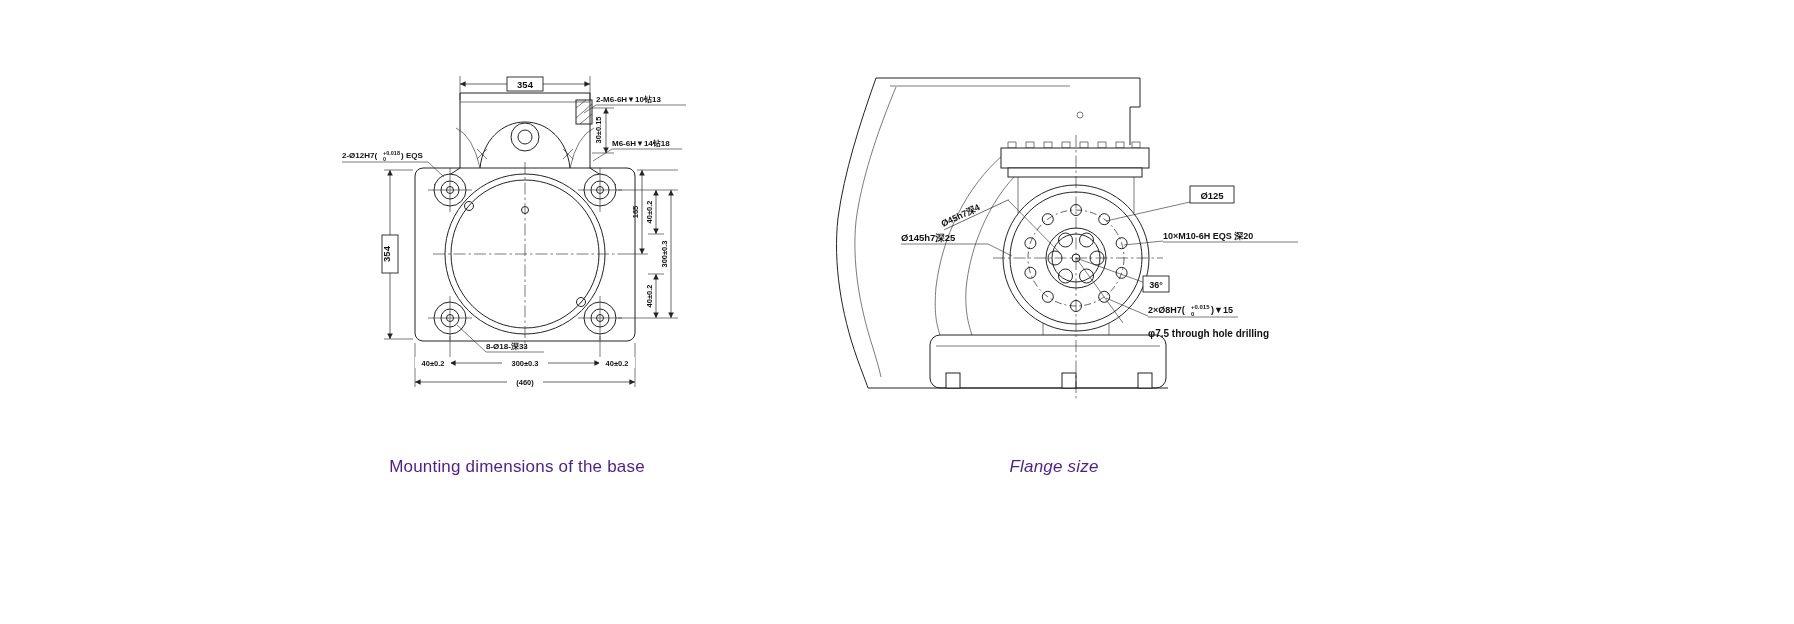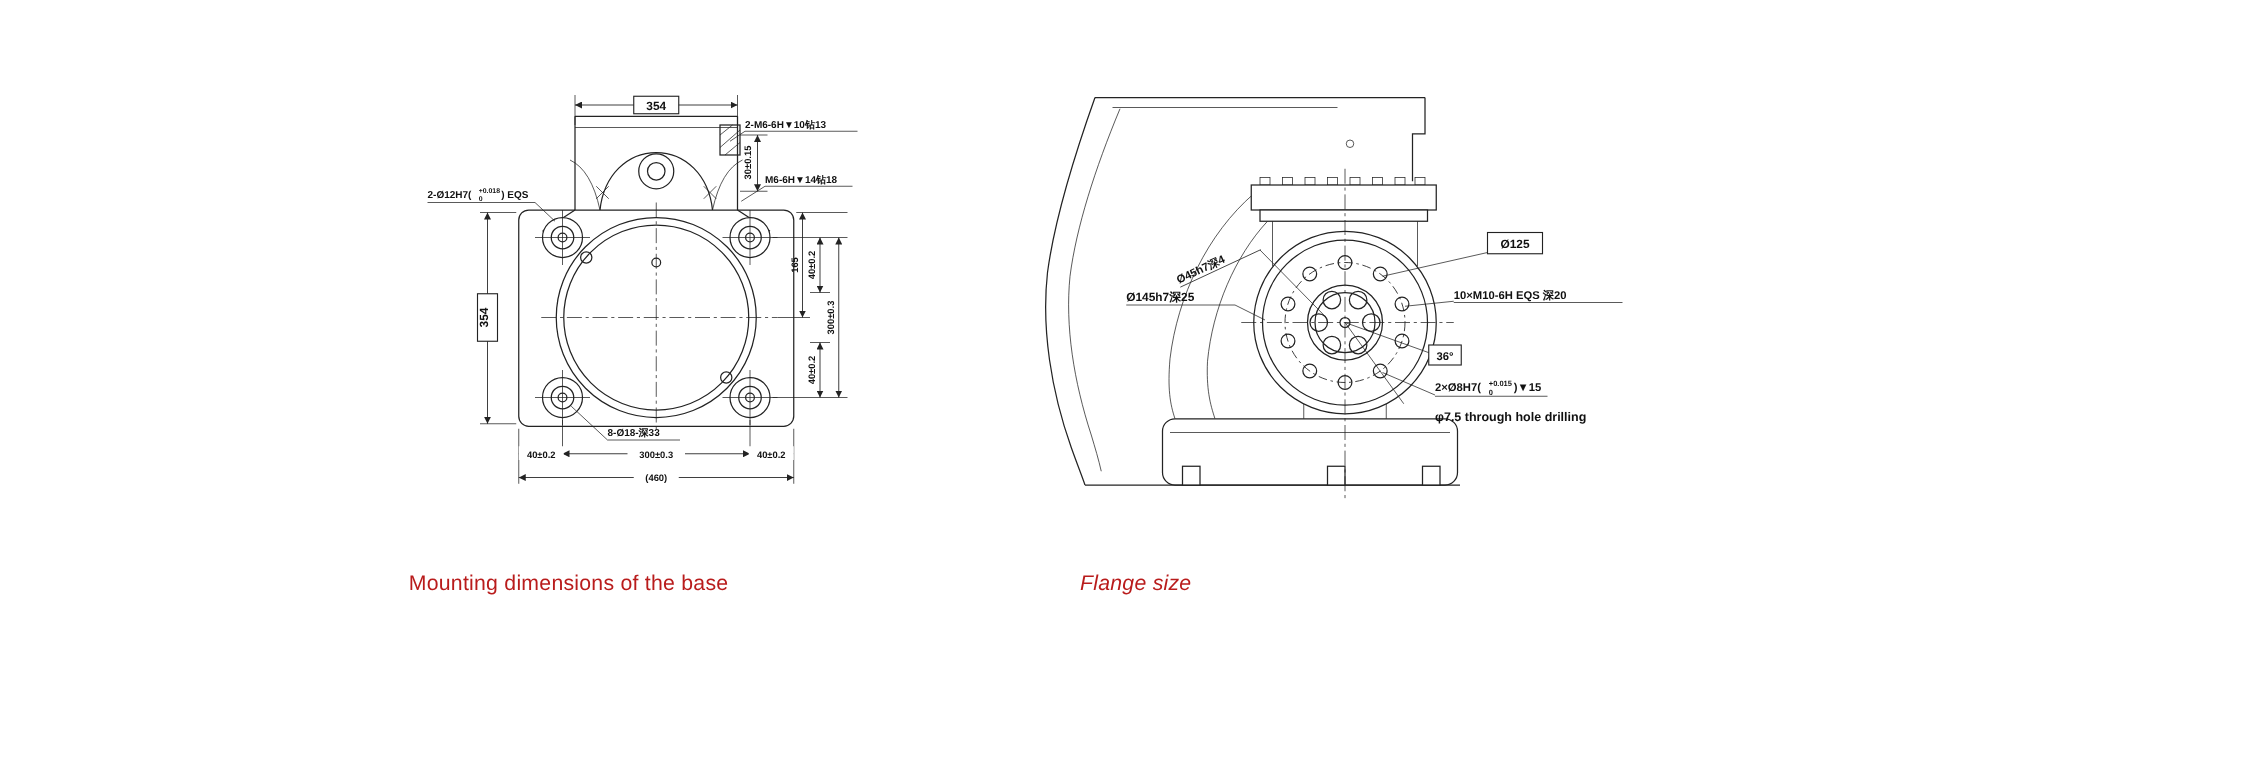--- a/index.html
+++ b/index.html
@@ -10,22 +10,22 @@
   svg .thin{stroke-width:.6;}
   svg .dim{stroke-width:.7;}
   svg .cl{stroke:#232323;fill:none;stroke-width:.6;stroke-dasharray:12 3 2.5 3;}
   svg .bd{stroke:#232323;fill:none;stroke-dasharray:7 3 2 3;stroke-width:.7;}
   svg .white{fill:#ffffff;}
   svg .box{fill:#ffffff;stroke:#232323;stroke-width:.9;}
   svg .wbg{fill:#ffffff;stroke:none;}
   svg text{fill:#111;stroke:none;font-family:"Liberation Sans",sans-serif;font-weight:700;}
   .t95{font-size:9.5px;} .t9{font-size:9px;} .t8{font-size:8px;} .t75{font-size:7.5px;}
   .t6{font-size:6px;} .t55{font-size:5.5px;} .t10{font-size:10px;}
-  .caption{position:absolute;top:457px;width:380px;font-size:17px;
-           color:#b91c1c;letter-spacing:.2px;}
+  .caption{position:absolute;top:457px;width:380px;text-align:center;font-size:17px;
+           color:#4c1d95;letter-spacing:.2px;}
 </style>
 </head>
 <body>
 
 <div id="canvas">
 
   <svg style="left:330px;top:58px;" width="370" height="345" viewBox="0 0 370 345">
     <defs>
       <marker id="ma" viewBox="0 0 10 10" refX="10" refY="5" markerWidth="8" markerHeight="8" orient="auto-start-reverse">
           <path d="M0,0L10,5L0,10Z" fill="#232323"></path>

